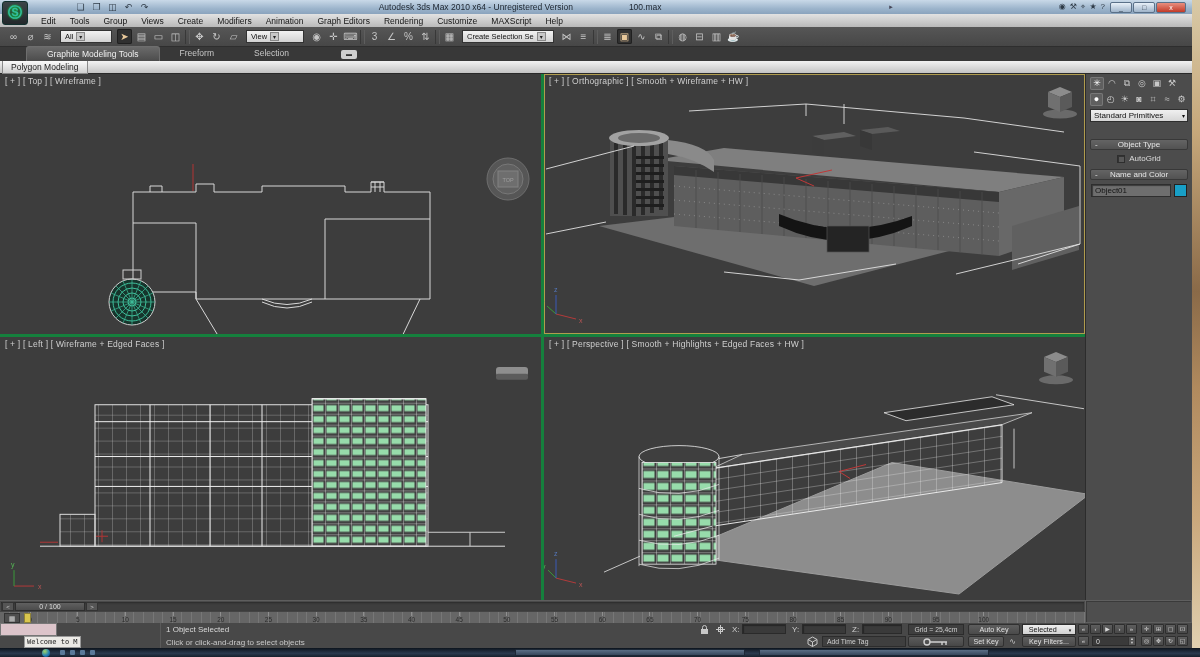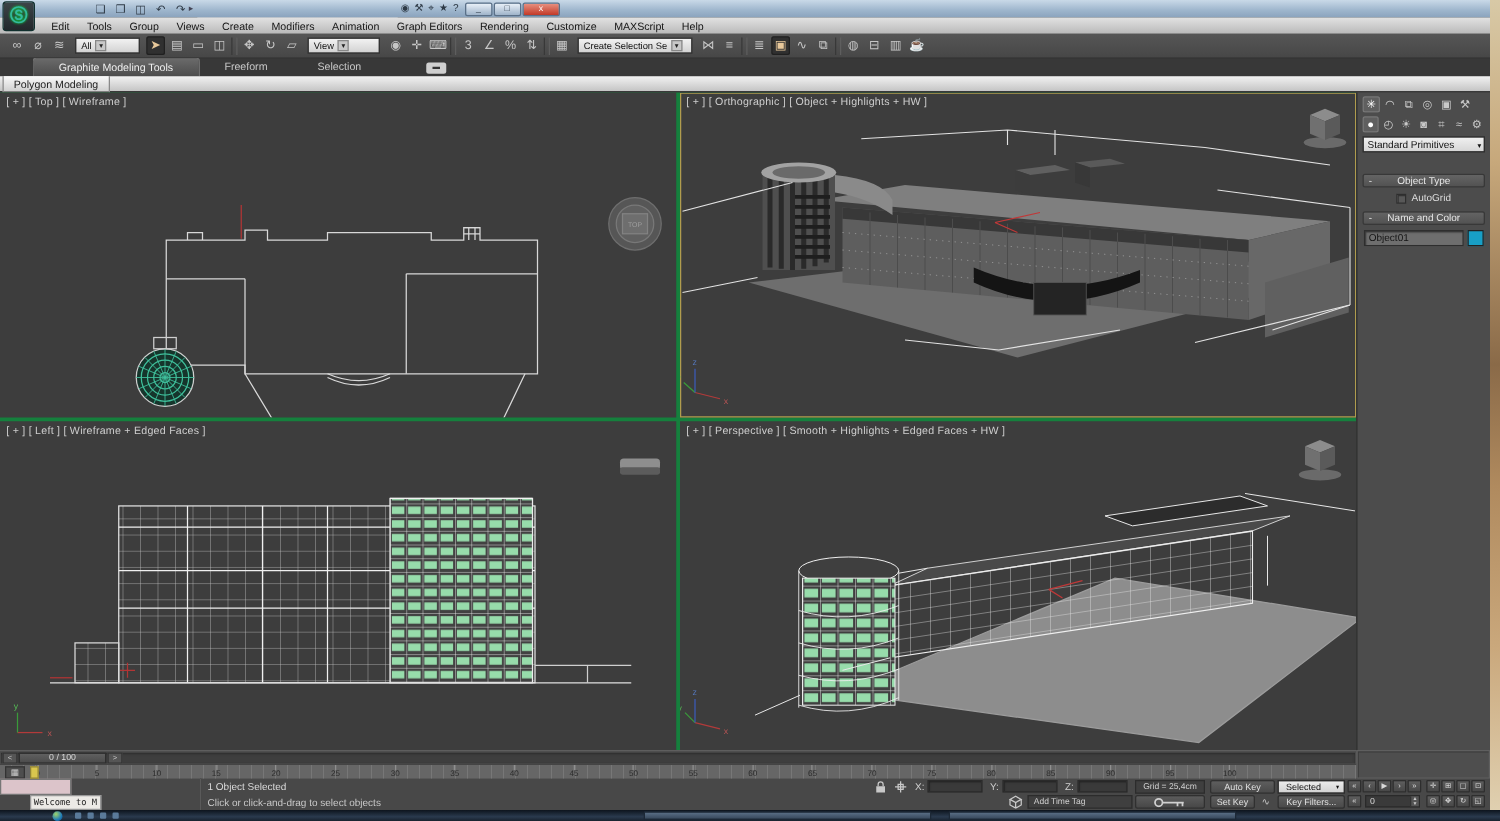--- a/index.html
+++ b/index.html
@@ -197,20 +197,24 @@
       </div>
     <div class="titlebar">
       <div class="qat">
 
       <span class="qi">❏</span>
           <span class="qi">❐</span>
           <span class="qi">◫</span>
           <span class="qi">↶</span>
           <span class="qi">↷</span>
         </div>
+      <div class="title-wrap">
+        <span class="t-main">Autodesk 3ds Max 2010 x64  - Unregistered Version</span>
+        <span class="t-file">100.max</span>
+      </div>
       <div class="infocenter">
         <span class="ic-arrow">▸</span>
         <input class="ic-input" placeholder="Type a keyword or phrase" style="">
         <div class="ic-icons">
 
         <span>◉</span>
             <span>⚒</span>
             <span>⌖</span>
             <span>★</span>
             <span>?</span>
@@ -349,21 +353,21 @@
           <g transform="translate(14,314)" font-size="7">
             <path d="M0 0 H20" stroke="#b33a3a"></path>
               <text x="24" y="3" fill="#b55">x</text>
             <path d="M0 0 V-17" stroke="#3a9a3a"></path>
               <text x="-3" y="-20" fill="#5b5">y</text>
           </g>
         </svg>
       </div>
 
       <div class="vp vp-ortho">
-        <span class="vp-label">[ + ] [ Orthographic ] [ Object + Highlights + HW ]</span>
+        <span class="vp-label">[ + ] [ Orthographic ] [ Smooth + Wireframe + HW ]</span>
         <svg viewBox="0 0 541 260" preserveAspectRatio="none">
           <polygon points="55,152 340,118 525,146 270,212" fill="#6e6e6e"></polygon>
           <polygon points="112,86 180,74 520,103 455,118" fill="#7f7f7f"></polygon>
           <polygon points="130,92 455,118 455,182 130,152" fill="#5e5e5e"></polygon>
           <polygon points="130,92 455,118 455,128 130,101" fill="#383838"></polygon>
           <g stroke="#4c4c4c" stroke-width="0.8">
             <path d="M152 96 V154 M174 98 V156 M196 100 V158 M218 101 V160 M240 103 V162 M262 105 V164 M284 107 V166 M306 108 V168 M328 110 V170 M350 112 V172 M372 113 V174 M394 115 V176 M416 117 V178 M438 118 V180"></path>
           </g>
           <g stroke="#9a9a9a" stroke-width="0.7" stroke-dasharray="1 4">
             <path d="M130 112 L455 139 M130 126 L455 153 M130 140 L455 167"></path>

